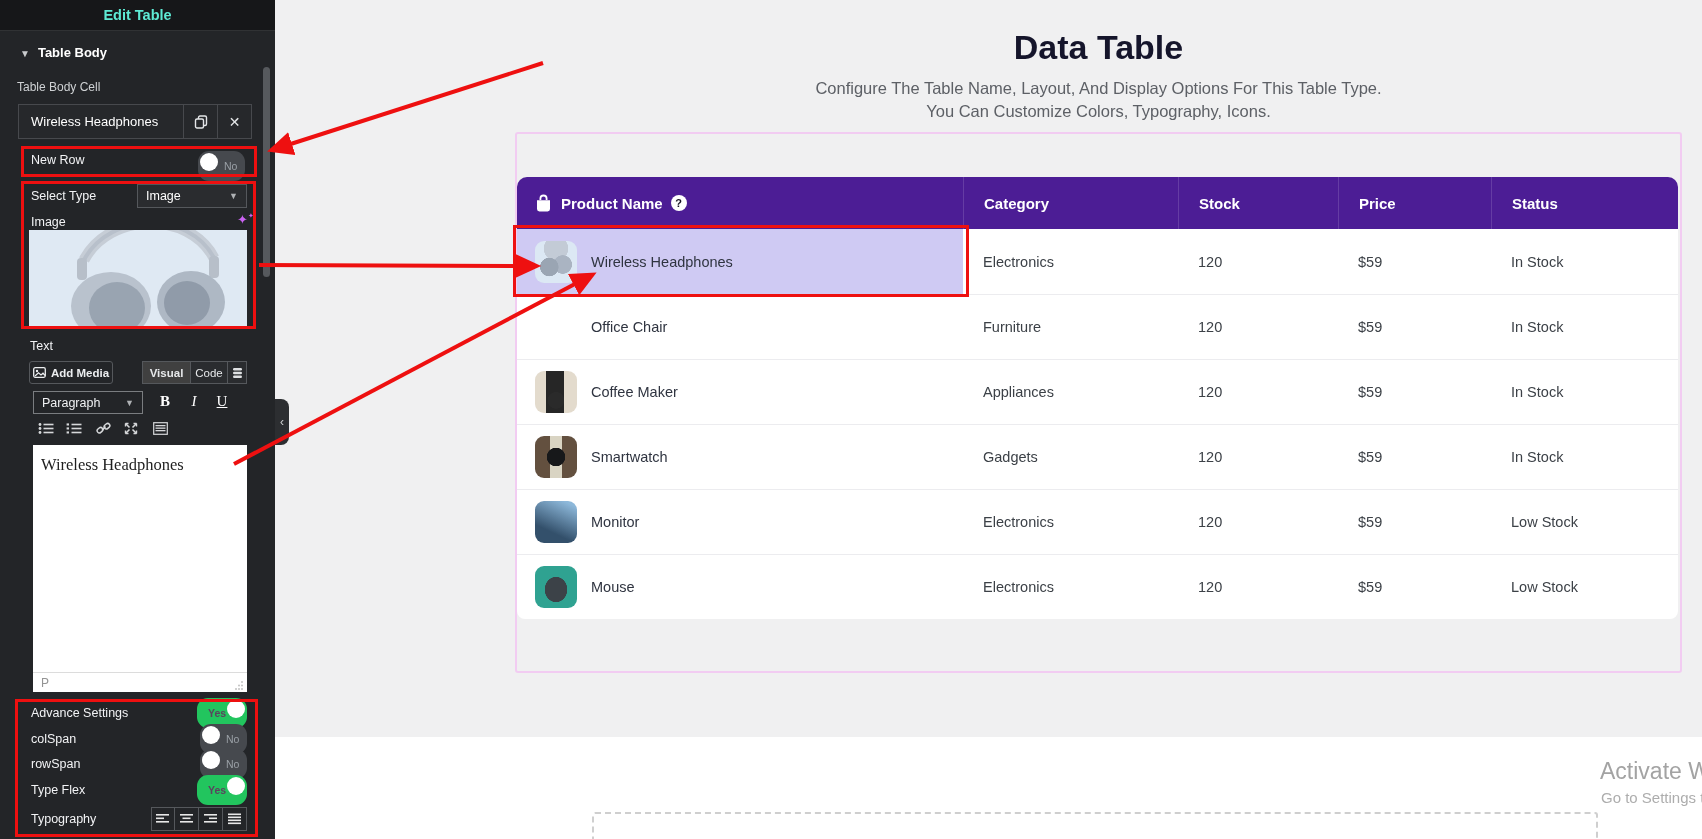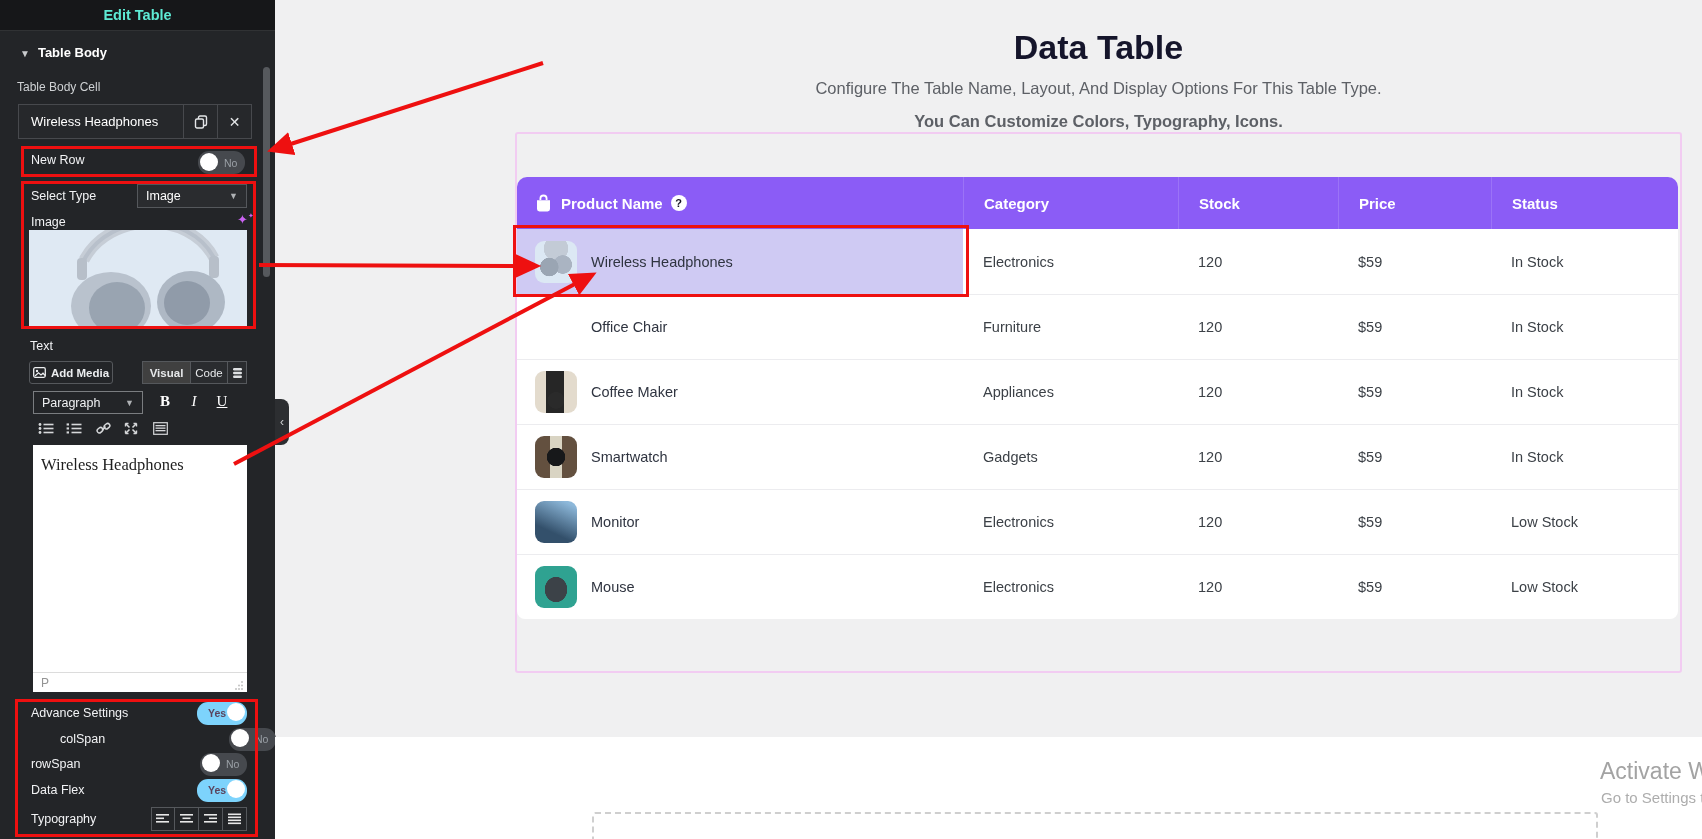--- a/index.html
+++ b/index.html
@@ -17,25 +17,25 @@
 
   #repeater-item{position:absolute;left:18px;top:104px;width:234px;height:35px;border:1px solid #47494d;background:#26282b;display:flex;align-items:center;}
   #repeater-item .rep-label{flex:1;padding-left:12px;font-size:13px;color:#fff;}
   .rep-btn{width:34px;height:100%;display:flex;align-items:center;justify-content:center;border-left:1px solid #47494d;color:#e4e6e8;}
 
   .redbox{position:absolute;border:3px solid #ee1010;pointer-events:none;z-index:30;}
 
   .prow-label{font-size:12.5px;color:#f2f3f5;}
 
   
-  .toggle{position:relative;height:23px;border-radius:11px;display:flex;align-items:center;}
+  .toggle{position:relative;height:30px;border-radius:11px;display:flex;align-items:center;}
   .toggle.off{width:47px;background:#46494e;}
   .toggle.off .knob{position:absolute;left:2px;top:1.5px;width:18px;height:18px;background:#fff;border-radius:50%;}
   .toggle.off .tlabel{position:absolute;left:26px;font-size:10.5px;color:#9aa0a6;}
-  .toggle.on{width:50px;background:#7dd3fc;}
+  .toggle.on{width:50px;background:#22c55e;}
   .toggle.on .knob{position:absolute;right:2px;top:1.5px;width:18px;height:18px;background:#fff;border-radius:50%;}
   .toggle.on .tlabel{position:absolute;left:11px;font-size:10.5px;color:#5a445e;font-weight:bold;}
 
   #select-type-dd{position:absolute;left:137px;top:184px;width:110px;height:24px;border:1px solid #55585c;background:#2a2c2f;display:flex;align-items:center;padding:0 8px;font-size:12.5px;color:#fff;}
   #select-type-dd .dd-caret{margin-left:auto;font-size:9px;color:#aeb1b4;}
 
   #image-preview{position:absolute;left:29px;top:230px;width:218px;height:96px;background:#dfe9f3;overflow:hidden;}
   .sparkle{color:#cb63f3;}
 
   
@@ -64,21 +64,21 @@
   #panel-scrollbar{position:absolute;left:263px;top:67px;width:7px;height:210px;background:#56595d;border-radius:4px;}
   #panel-collapse-tab{position:absolute;left:275px;top:399px;width:14px;height:46px;background:#2c2e31;border-radius:0 8px 8px 0;display:flex;align-items:center;justify-content:center;color:#cfd1d3;font-size:12px;z-index:5;}
 
   
   #page-white-strip{position:absolute;left:275px;top:737px;width:1427px;height:102px;background:#fff;}
   #preview-title{position:absolute;left:515px;top:28px;width:1167px;text-align:center;font-size:34px;font-weight:bold;color:#15152b;}
   .subtitle{position:absolute;left:515px;width:1167px;text-align:center;font-size:16.5px;color:#5d6066;}
   #pink-container{position:absolute;left:515px;top:132px;width:1167px;height:541px;border:2px solid #f2ccf2;border-radius:3px;}
 
   #ptable{position:absolute;left:517px;top:177px;width:1161px;}
-  #thead{display:grid;grid-template-columns:446px 215px 160px 153px 187px;height:52px;background:#8b5cf6;border-radius:10px 10px 0 0;}
+  #thead{display:grid;grid-template-columns:446px 215px 160px 153px 187px;height:52px;background:#4c1d95;border-radius:10px 10px 0 0;}
   .hcell{display:flex;align-items:center;padding-left:20px;color:#fff;font-size:15px;font-weight:bold;border-left:1px solid rgba(255,255,255,.14);}
   .hcell:first-child{border-left:none;padding-left:18px;}
   #table-body-rows{background:#fff;border-radius:0 0 8px 8px;overflow:hidden;}
   .trow{display:grid;grid-template-columns:446px 215px 160px 153px 187px;height:65px;border-top:1px solid #ececef;}
   .trow:first-child{border-top:none;}
   .cell{display:flex;align-items:center;padding-left:20px;font-size:14.5px;color:#3c4147;}
   .name-cell{padding-left:18px;gap:14px;}
   .hl-cell{background:#cfcaf3;}
   .pname{color:#2f3440;}
   .thumb{width:42px;height:42px;border-radius:9px;flex:0 0 auto;position:relative;overflow:hidden;}
@@ -242,36 +242,36 @@
         </svg>
     </div>
 
     <div class="adv-row" style="top:702px;">
       <span class="prow-label">Advance Settings</span>
       <div class="toggle on">
           <span class="tlabel">Yes</span>
           <span class="knob"></span>
         </div>
     </div>
-    <div class="adv-row" style="top:728px;margin-left:29px;">
+    <div class="adv-row" style="top:728px;">
       <span class="prow-label">colSpan</span>
       <div class="toggle off">
           <span class="knob"></span>
           <span class="tlabel">No</span>
         </div>
     </div>
     <div class="adv-row" style="top:753px;">
       <span class="prow-label">rowSpan</span>
       <div class="toggle off">
           <span class="knob"></span>
           <span class="tlabel">No</span>
         </div>
     </div>
     <div class="adv-row" style="top:779px;">
-      <span class="prow-label">Data Flex</span>
+      <span class="prow-label">Type Flex</span>
       <div class="toggle on">
           <span class="tlabel">Yes</span>
           <span class="knob"></span>
         </div>
     </div>
     <div class="adv-row" style="top:808px;">
       <span class="prow-label">Typography</span>
       <div style="display:flex;">
         <div class="align-btn">
             <svg width="14" height="12" viewBox="0 0 14 12">
@@ -312,21 +312,21 @@
     </div>
 
   <div class="redbox" style="left:21px;top:146px;width:236px;height:31px;"></div>
   <div class="redbox" style="left:21px;top:181px;width:235px;height:148px;"></div>
   <div class="redbox" style="left:15px;top:699px;width:243px;height:138px;"></div>
 
   <div id="page-white-strip"></div>
 
   <div id="preview-title">Data Table</div>
   <div class="subtitle" style="top:79px;">Configure The Table Name, Layout, And Display Options For This Table Type.</div>
-  <div class="subtitle" style="top:112px;font-weight:bold;">You Can Customize Colors, Typography, Icons.</div>
+  <div class="subtitle" style="top:102px;">You Can Customize Colors, Typography, Icons.</div>
 
   <div id="pink-container"></div>
 
   <div id="ptable">
     <div id="thead">
       <div class="hcell">
         <svg width="17" height="18" viewBox="0 0 17 18" style="margin-right:9px;">
             <path d="M2 6.2 h13 v8.8 a2.4 2.4 0 0 1 -2.4 2.4 h-8.2 a2.4 2.4 0 0 1 -2.4 -2.4 z" fill="#fff"></path>
             <path d="M5.4 6 V4.6 a3.1 3.1 0 0 1 6.2 0 V6" stroke="#fff" stroke-width="1.8" fill="none"></path>
           </svg>

